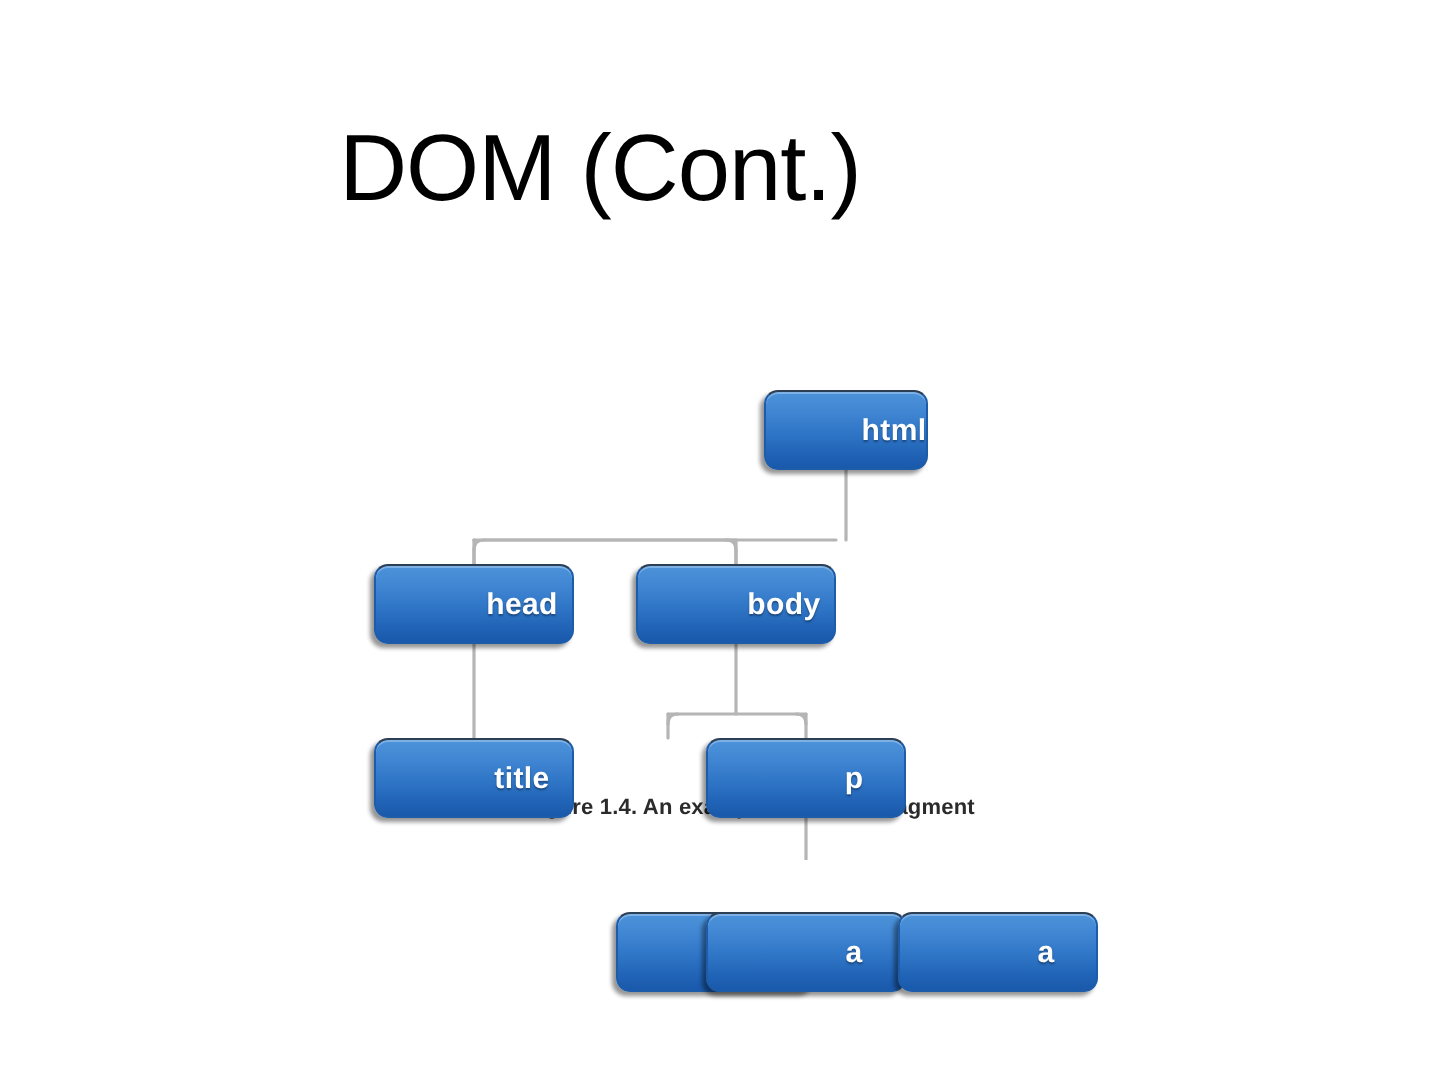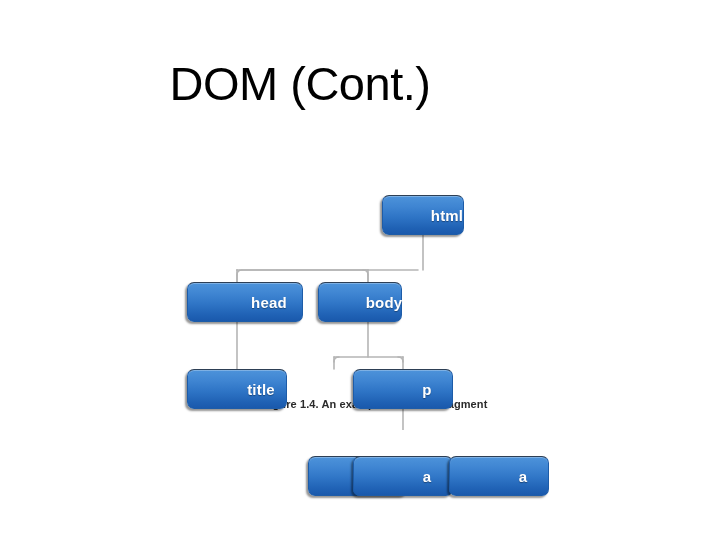--- a/index.html
+++ b/index.html
@@ -144,25 +144,25 @@
         <path d="M 208 314 L 208 326"></path>
         <path d="M 253 314 L 253 326"></path>
         <path d="M 349 314 L 349 326"></path>
       </g>
     </svg>
 
     <div class="node" style="left:232px; top:65px; width:82px; height:40px;">
       <span class="node-label">html</span>
     </div>
 
-    <div class="node" style="left:37px; top:152px; width:116px; height:40px;">
+    <div class="node" style="left:37px; top:152px; width:100px; height:40px;">
       <span class="node-label">head</span>
     </div>
 
-    <div class="node" style="left:168px; top:152px; width:84px; height:40px;align-items:center;">
+    <div class="node" style="left:168px; top:152px; width:100px; height:40px;align-items:center;">
       <span class="node-label">body</span>
     </div>
 
     <div class="node" style="left:37px; top:239px; width:100px; height:40px;justify-content:center;">
       <span class="node-label">title</span>
     </div>
 
 
     <div class="node" style="left:203px; top:239px; width:100px; height:40px;">
       <span class="node-label">p</span>

